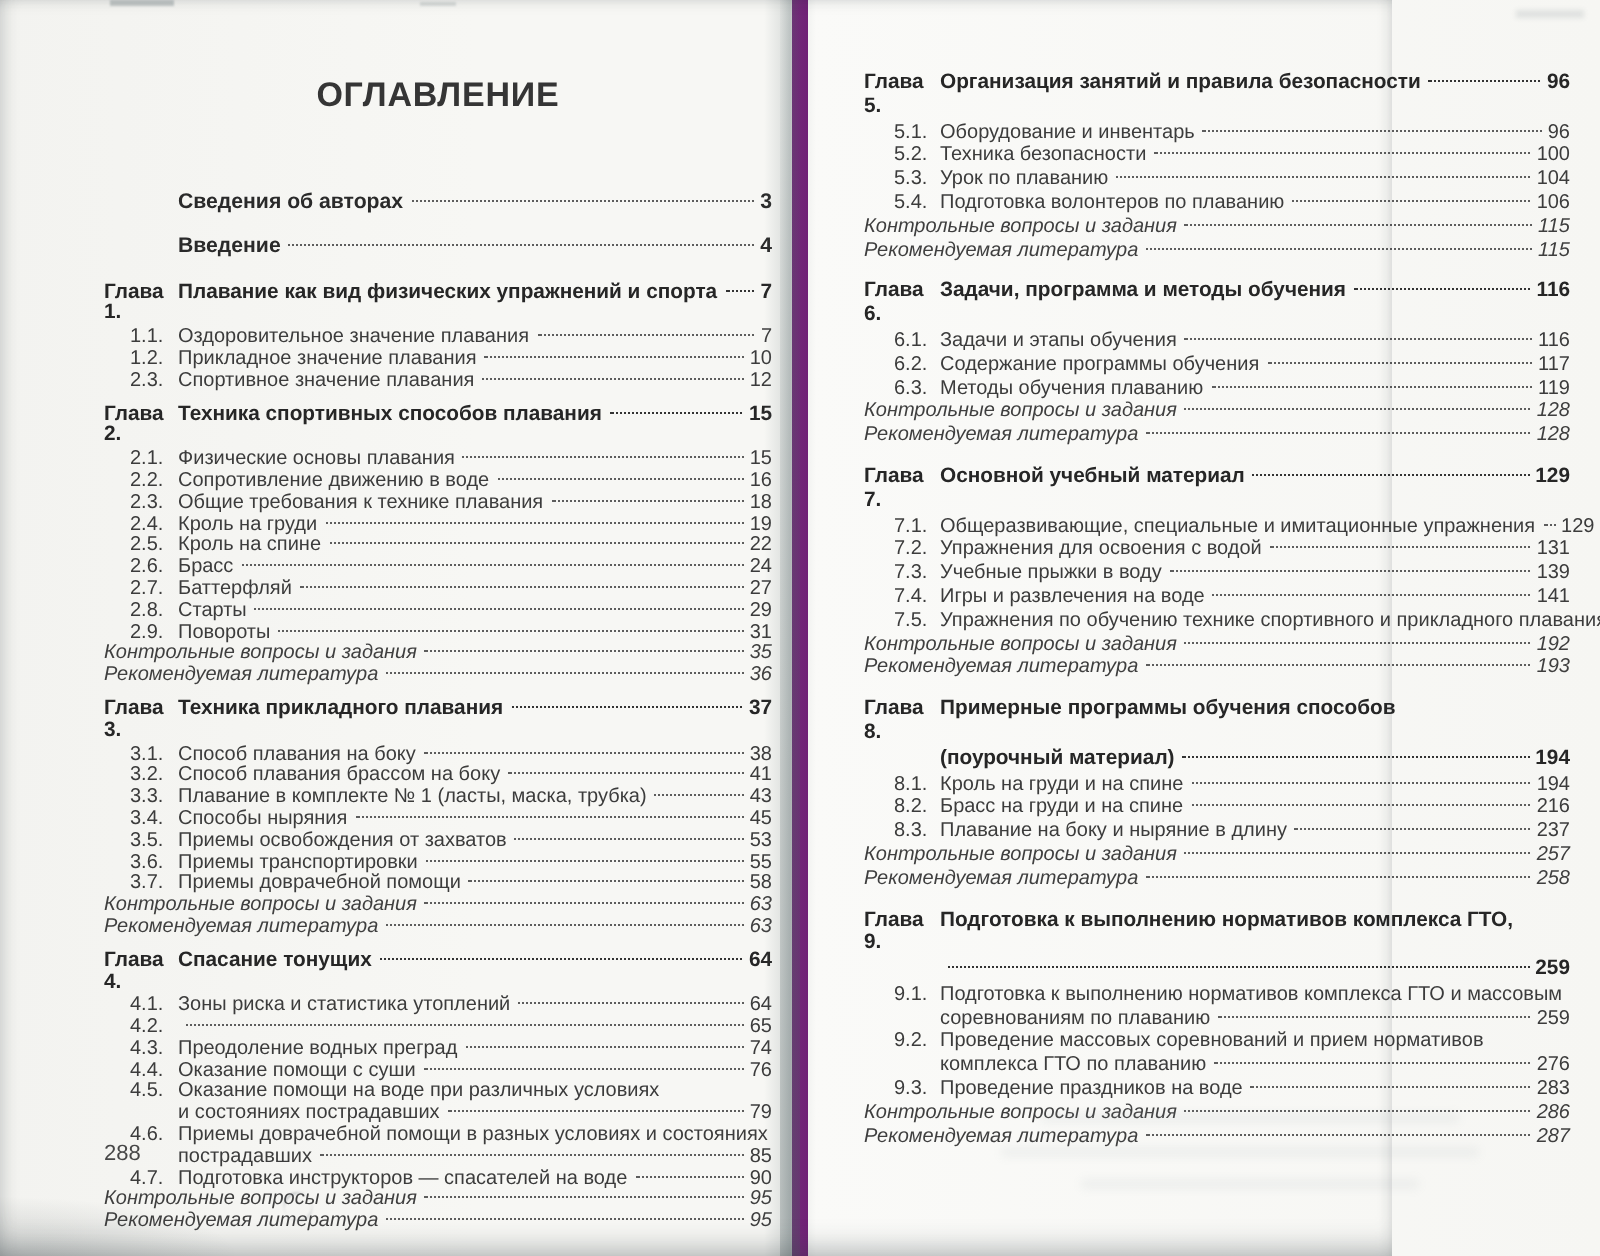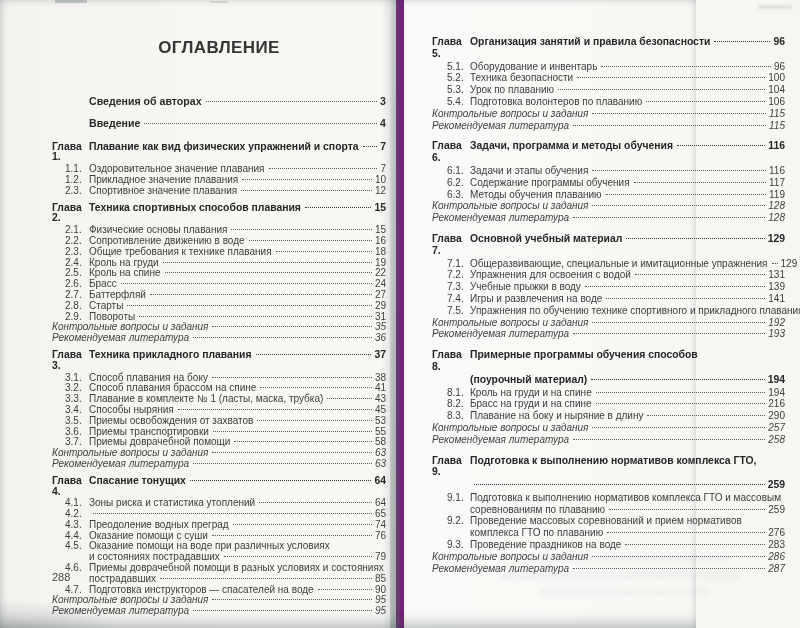--- a/index.html
+++ b/index.html
@@ -184,21 +184,21 @@
             <span class="pg">37</span>
           </div>
           <div class="row item">
             <span class="num">3.1.</span>
             <span class="txt">Способ плавания на боку</span>
             <span class="lead"></span>
             <span class="pg">38</span>
           </div>
           <div class="row item">
             <span class="num">3.2.</span>
-            <span class="txt">Способ плавания брассом на спине</span>
+            <span class="txt">Способ плавания брассом на боку</span>
             <span class="lead"></span>
             <span class="pg">41</span>
           </div>
           <div class="row item">
             <span class="num">3.3.</span>
             <span class="txt">Плавание в комплекте № 1 (ласты, маска, трубка)</span>
             <span class="lead"></span>
             <span class="pg">43</span>
           </div>
           <div class="row item">
@@ -453,21 +453,21 @@
           <div class="row item">
             <span class="num">8.2.</span>
             <span class="txt">Брасс на груди и на спине</span>
             <span class="lead"></span>
             <span class="pg">216</span>
           </div>
           <div class="row item">
             <span class="num">8.3.</span>
             <span class="txt">Плавание на боку и ныряние в длину</span>
             <span class="lead"></span>
-            <span class="pg">290</span>
+            <span class="pg">237</span>
           </div>
           <div class="row extra">
             <span class="txt">Контрольные вопросы и задания</span>
             <span class="lead"></span>
             <span class="pg">257</span>
           </div>
           <div class="row extra">
             <span class="txt">Рекомендуемая литература</span>
             <span class="lead"></span>
             <span class="pg">258</span>

